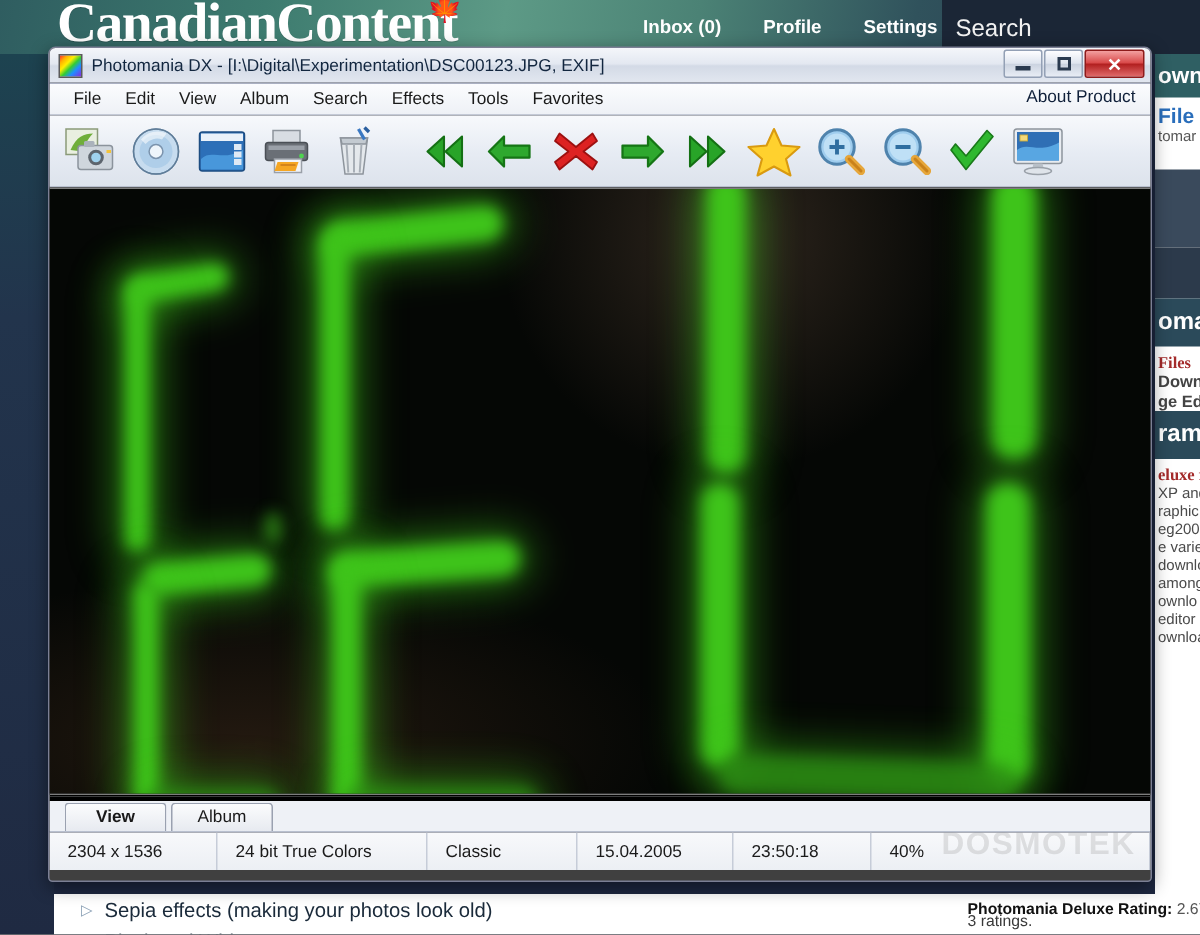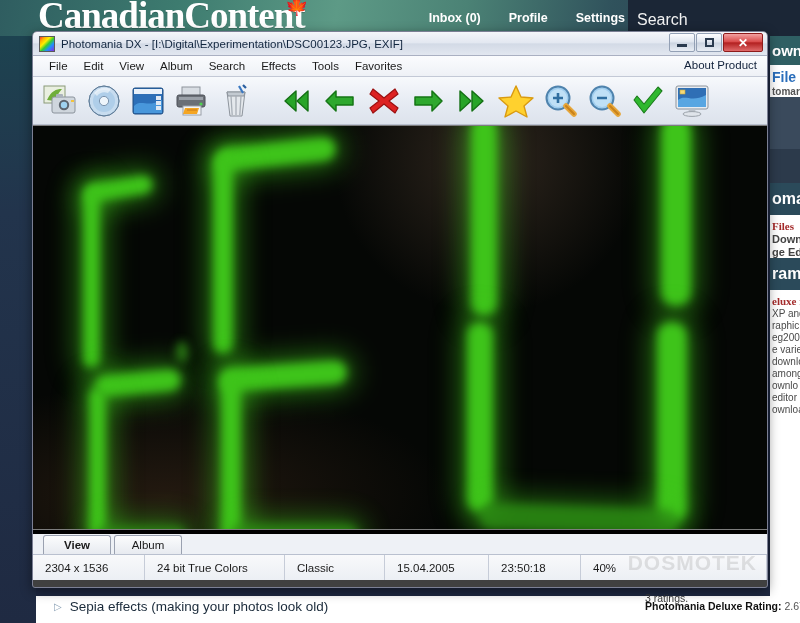--- a/index.html
+++ b/index.html
@@ -71,21 +71,21 @@
     font-size: 11px;
     color: #333;
   }
   .rc-band {
     background: #2f5f63; color: #fff;
     font-size: 15px; font-weight: 700;
     padding: 6px 0 6px 2px;
     white-space: nowrap;
   }
   .rc-link { color:#2a6ebb; font-size:14px; font-weight:700; padding:4px 0 0 2px; white-space:nowrap;}
-  .rc-sub  { color:#555; font-size:10px; padding:1px 0 0 2px; white-space:nowrap;font-weight:bold;}
+  .rc-sub  { color:#555; font-size:10px; padding:1px 0 16px 2px; white-space:nowrap;}
   .rc-dark { background:#3a4a5c; height:52px;}
   .rc-dark2{ background:#2c3a4b; height:34px;}
   .rc-head { background:#2b4a5a; color:#fff; font-size:16px; font-weight:700; padding:7px 0 7px 2px; white-space:nowrap;}
   .rc-red  { color:#a42b2b; font-size:11px; font-weight:700; padding:5px 0 0 2px; white-space:nowrap;font-family:Liberation Serif, serif;}
   .rc-bold { color:#444; font-size:11px; font-weight:700; padding:1px 0 0 2px; white-space:nowrap;}
   .rc-txt  { color:#4a4a4a; font-size:10px; padding:1px 0 0 2px; white-space:nowrap;}
 
   
   .feature-list {
     position: absolute; left: 36px; top: 596px;
@@ -118,21 +118,21 @@
     font-family: "Liberation Sans", sans-serif;
   }
   .rating-line {
     position: absolute; left: 645px; top: 600px;
     font-size: 10.5px; color: #1a1a1a;
     white-space: nowrap;
   }
   .rating-line b { color:#111; }
   .rating-val { color:#555; }
   .rating-count {
-    position: absolute; left: 645px; top: 592px;
+    position: absolute; left: 645px; top: 608px;
     font-size: 10.5px; color: #3a3a3a;
     white-space: nowrap;
   }
 
   
   #appwin {
     position: absolute; left: 32px; top: 31px;
     width: 736px; height: 557px;
     border: 1px solid #7b7f94;
     border-radius: 5px 5px 3px 3px;

